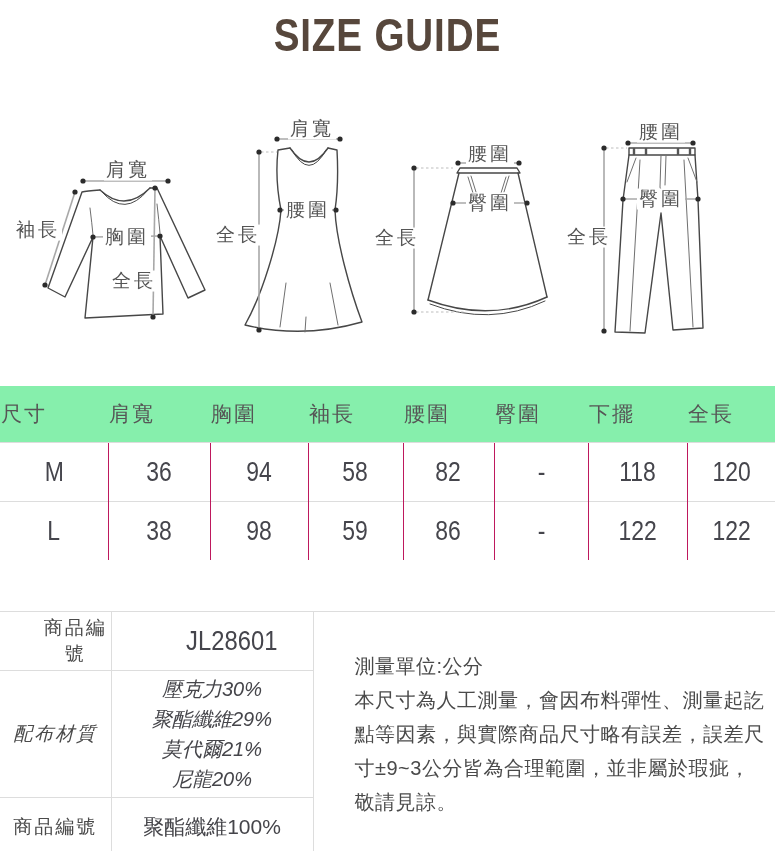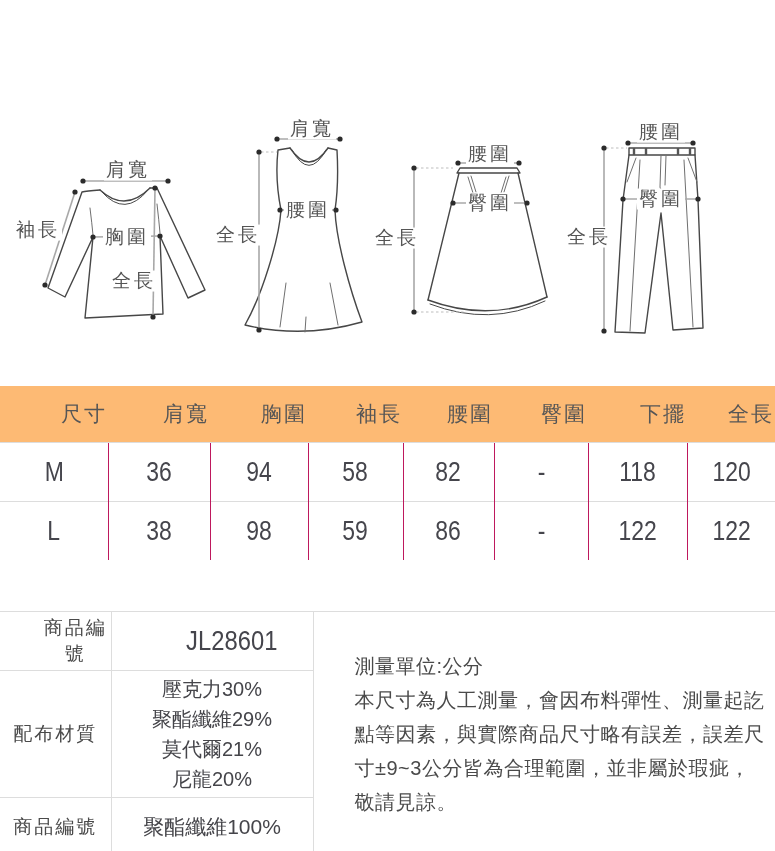--- a/index.html
+++ b/index.html
@@ -13,46 +13,49 @@
 
   
   .diagrams{position:absolute;top:100px;left:0;width:775px;height:252px;}
   .diagrams svg{position:absolute;top:0;left:0;}
   .glabel{position:absolute;transform:translate(-50%,-50%);font-size:19px;color:#555;
           letter-spacing:3px;white-space:nowrap;background:#fff;padding:0 2px;line-height:1.1;}
 
   
   table{border-collapse:collapse;table-layout:fixed;}
   .size-table{position:absolute;top:386px;left:0;width:775px;}
-  .size-table th{height:54px;background:#fdba74;font-weight:400;font-size:21px;color:#565656;
-                 letter-spacing:2px;text-align:right;}
+  .size-table th{height:54px;background:#86efac;font-weight:400;font-size:21px;color:#565656;
+                 letter-spacing:2px;text-align:left;}
   .size-table td{height:56px;border-top:1px solid #ddd;text-align:center;}
   .size-table td + td{border-left:1px solid #be185d;}
   .cnum{display:inline-block;transform:scaleX(.85);font-size:27px;color:#45454c;}
 
   
   .info-table{position:absolute;top:611px;left:0;width:775px;border-bottom:1px solid #ddd;}
   .info-table td{border-top:1px solid #ddd;vertical-align:middle;}
   .info-table td + td{border-left:1px solid #ddd;}
   .info-table .lbl{text-align:center;font-size:19px;color:#4a4a4a;letter-spacing:2px;}
   .info-table .val{text-align:center;}
   .row1 td{height:56px;padding-left:41px;}
-  .row2 td{height:124px;}
+  .row2 td{height:124px;font-style:italic;}
   .row3 td{height:55px;}
   .code{font-size:28px;}
   .mat div{font-size:20px;line-height:30px;color:#45454a;}
   .matv{font-size:21px;color:#45454a;margin-top:36px;}
   .note{padding:4px 6px 4px 8px;font-size:20px;line-height:34px;color:#4a4a4a;
         letter-spacing:.5px;text-align:left;}
 </style>
 </head>
 <body>
 
 <div class="page">
 
+  <div class="title">
+    <span class="title-text">SIZE GUIDE</span>
+  </div>
 
   <div class="diagrams">
     <svg width="775" height="252" viewBox="0 0 775 252">
       <g stroke="#474747" stroke-width="1.4" fill="none" stroke-linejoin="round" stroke-linecap="round">
 
         <path d="M100,90 C93,90.5 86,91 82,92 L48,188 L65,197 L93,137 L85,218 L163,214 L160,136 L188,198 L205,190 L157,88 C154,88 152,88 150,88"></path>
         <path d="M100,90 Q125,113 150,88"></path>
         <path d="M102,92 Q125,118 148,90" stroke-width="1"></path>
 
         <path d="M290,48 L278,50 C276,68 277,90 281,110 C279,140 262,195 245,225 Q303,239 362,222 C350,190 336,140 335,110 C338,90 338,68 337,50 L328,48"></path>

